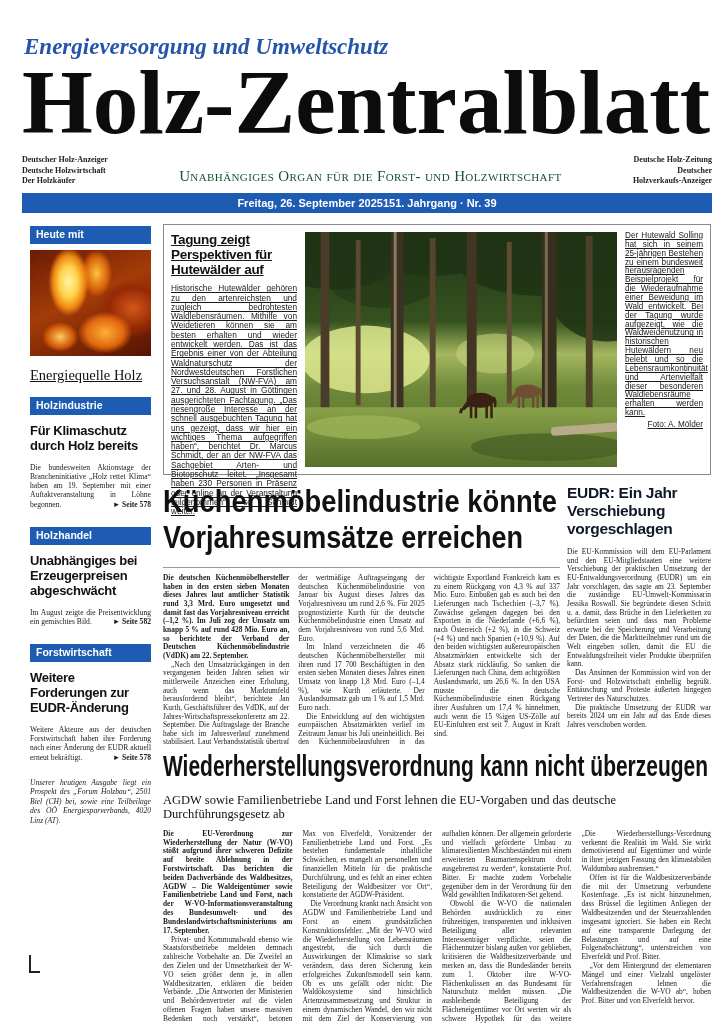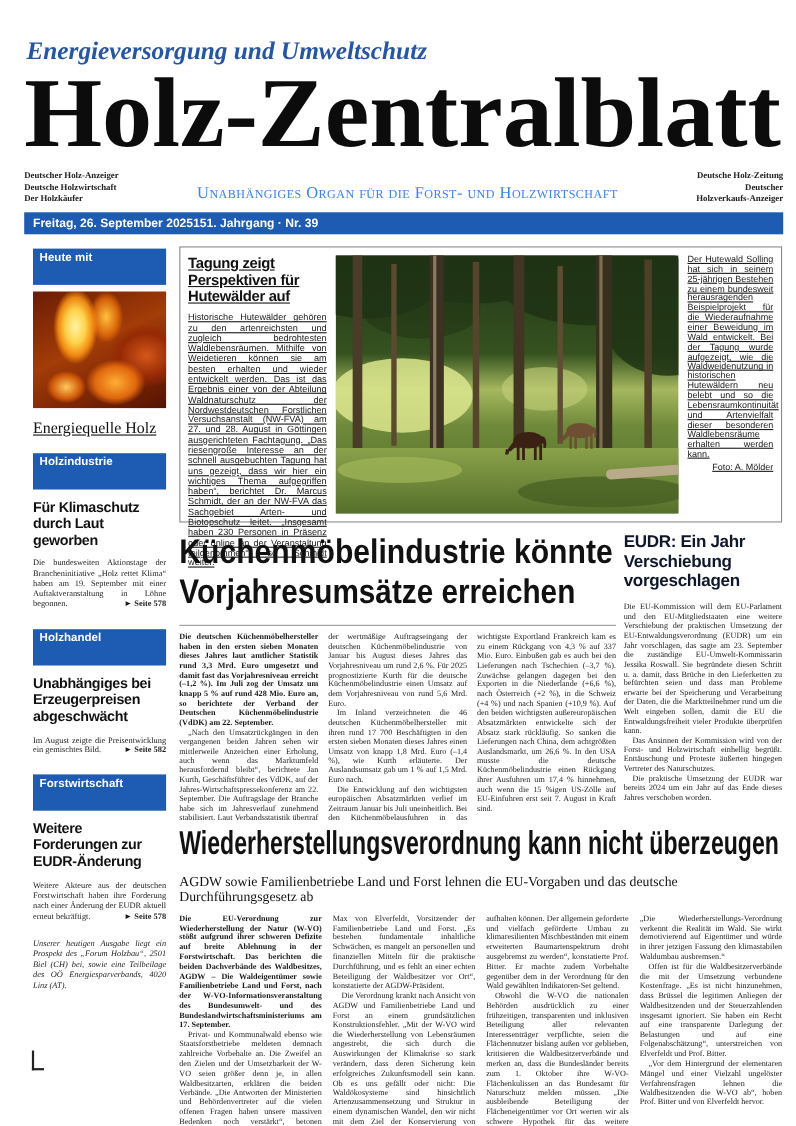--- a/index.html
+++ b/index.html
@@ -5,29 +5,29 @@
   html,body{margin:0;padding:0;background:#e9e9e9;}
   .page{position:relative;width:724px;height:1024px;background:#ffffff;margin:0 auto;overflow:hidden;
         font-family:"Liberation Serif",serif;color:#1a1a1a;}
   
   .masthead{position:absolute;left:22px;top:34px;width:690px;}
   .tagline{font:italic 700 23px/1.1 "Liberation Serif",serif;color:#2455a8;margin:0 0 2px 2px;}
   .title-svg{display:block;}
   .imprint-row{display:flex;justify-content:space-between;align-items:flex-end;margin-top:2px;}
   .imprint{font:700 8px/1.3 "Liberation Serif",serif;color:#222;}
   .imprint.right{text-align:right;}
-  .organ{font:400 15px/1 "Liberation Serif",serif;font-variant:small-caps;letter-spacing:.4px;color:#3b82f6;
+  .organ{font:400 15px/1 "Liberation Serif",serif;font-variant:small-caps;letter-spacing:.4px;color:#14532d;
          padding-bottom:2px;}
   .datebar{margin-top:7px;height:20px;background:#1e5cb3;color:#fff;display:flex;
-           justify-content:flex-start;align-items:center;padding:0 8px;
+           justify-content:center;align-items:center;padding:0 8px;
            font:700 11px/20px "Liberation Sans",sans-serif;}
   
   .sidebar{position:absolute;left:30px;top:226px;width:121px;}
   .sec-label{background:#1e5cb3;color:#fff;font:700 10.5px/17px "Liberation Sans",sans-serif;
-             padding-left:6px;height:33px;}
+             padding-left:6px;height:18px;}
   .fire{margin-top:6px;height:106px;width:121px;
         background:
           radial-gradient(ellipse 26px 44px at 32% 30%, #fff3a6 0%, #ffd24a 35%, rgba(255,150,20,.85) 60%, rgba(200,70,5,0) 78%),
           radial-gradient(ellipse 20px 30px at 55% 22%, #ffc23c 0%, rgba(230,110,10,.8) 55%, rgba(160,40,0,0) 78%),
           radial-gradient(ellipse 34px 26px at 62% 78%, #ffae35 0%, rgba(235,110,15,.9) 55%, rgba(140,30,0,0) 80%),
           radial-gradient(ellipse 22px 18px at 25% 82%, #ffc95c 0%, rgba(220,95,10,.85) 60%, rgba(120,25,0,0) 82%),
           radial-gradient(ellipse 40px 34px at 85% 55%, #d4581a 0%, rgba(150,40,4,.9) 60%, rgba(90,18,0,0) 85%),
           linear-gradient(155deg,#6b1c04 0%,#a33c08 45%,#7a2505 75%,#551203 100%);}
   .fire-caption{font:400 14.5px/1.15 "Liberation Serif",serif;color:#111;margin:11px 0 13px;text-decoration:underline;}
   .side-head{font:700 13px/1.15 "Liberation Sans",sans-serif;letter-spacing:-.3px;color:#111;margin:9px 0 9px;}
@@ -94,21 +94,21 @@
       <span>151. Jahrgang · Nr. 39</span>
     </div>
   </header>
 
   <aside class="sidebar">
     <div class="sec-label">Heute mit</div>
     <div class="fire"></div>
     <div class="fire-caption">Energiequelle Holz</div>
 
     <div class="sec-label">Holzindustrie</div>
-    <div class="side-head">Für Klimaschutz durch Laut geworben</div>
+    <div class="side-head">Für Klimaschutz durch Holz bereits</div>
     <p class="side-body"><span>Die bundesweiten Aktionstage der Brancheninitiative „Holz rettet Klima“ haben am 19. September mit einer Auftaktveranstaltung in Löhne begonnen.</span> <b class="pref">► Seite 578</b></p>
 
     <div class="sec-label gap18">Holzhandel</div>
     <div class="side-head">Unabhängiges bei Erzeugerpreisen abgeschwächt</div>
     <p class="side-body"><span>Im August zeigte die Preisentwicklung ein gemischtes Bild.</span> <b class="pref">► Seite 582</b></p>
 
     <div class="sec-label gap18">Forstwirtschaft</div>
     <div class="side-head">Weitere Forderungen zur EUDR-Änderung</div>
     <p class="side-body"><span>Weitere Akteure aus der deutschen Forstwirtschaft haben ihre Forderung nach einer Änderung der EUDR aktuell erneut bekräftigt.</span> <b class="pref">► Seite 578</b></p>
 

